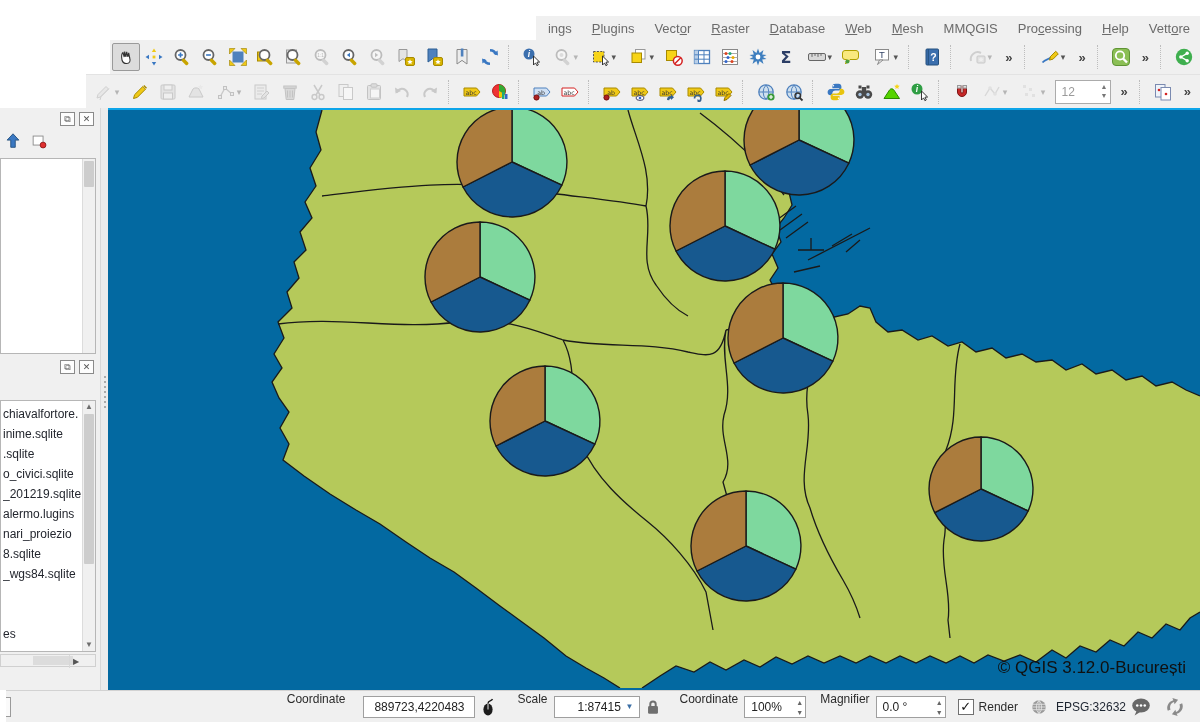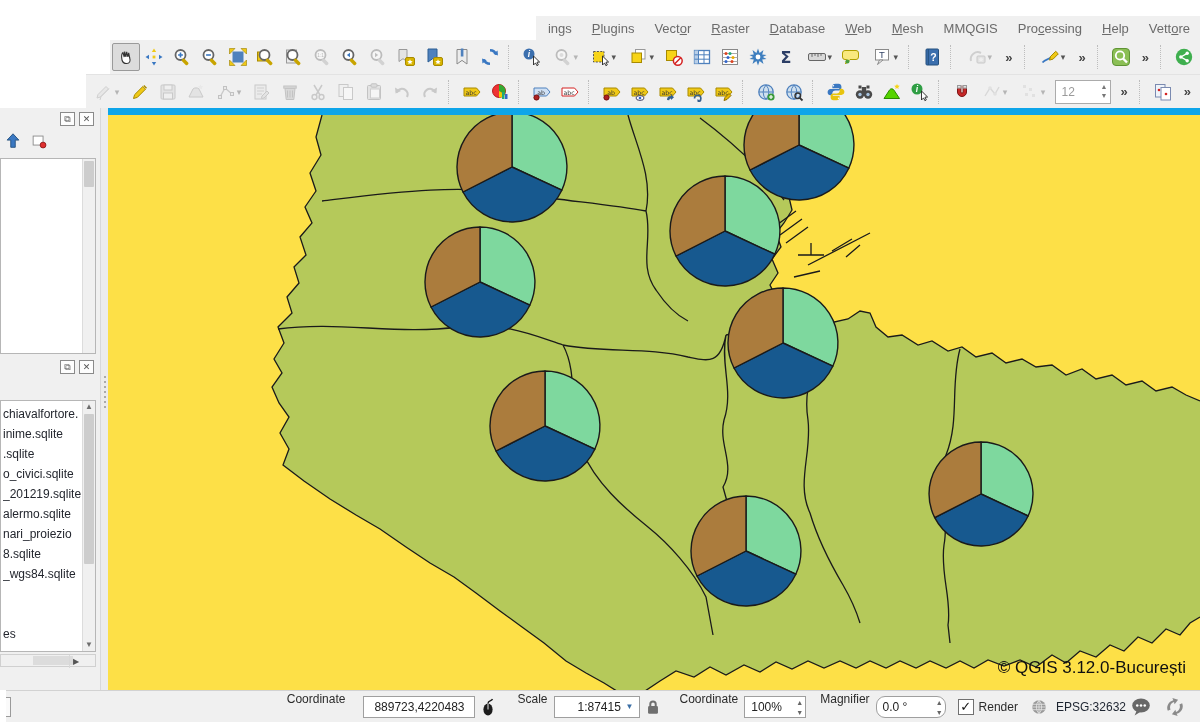--- a/index.html
+++ b/index.html
@@ -44,21 +44,21 @@
   .hscroll { height:13px; background:#f0f0f0; border:1px solid #d0d0d0; margin:0 4px 0 0; position:relative; }
   .hscroll .thumb { position:absolute; top:1px; bottom:1px; left:32px; width:40px; background:#dcdcdc; }
   .hscroll .sarr-r { position:absolute; right:13px; top:0; width:13px; height:13px; font-size:8px; color:#555; text-align:center; line-height:13px; border-left:1px solid #d8d8d8;}
   .filelist { padding:3px 14px 0 2px; }
   .filelist .fitem { font-size:12px; color:#23262e; height:20px; line-height:20px; white-space:nowrap; overflow:hidden; }
   .splitterv { width:8px; background:#ececec; border-left:1px solid #d8d8d8; position:relative; }
   .splitterv:after { content:""; position:absolute; left:3px; top:46%; width:2px; height:34px;
     background:repeating-linear-gradient(#aaa 0 2px, transparent 2px 5px); }
 
   
-  .canvas { flex:1; position:relative; background:#fde047; border-top:7px solid #0ea5e9; overflow:hidden; }
+  .canvas { flex:1; position:relative; background:#0369a1; border-top:2px solid #0ea5e9; overflow:hidden; }
   .canvas svg { display:block; }
   .copyright { position:absolute; right:14px; bottom:12px; font-size:17px; color:#101010; }
 
   
   .statusbar { height:32px; background:#f0f0f0; border-top:1px solid #d2d2d2; display:flex; align-items:center;
                font-size:12px; color:#2b2b2b; padding:0 10px 0 0; }
   .loc-frag { width:5px; height:20px; border:1px solid #9a9a9a; border-left:none; background:#fafafa; margin-right:4px; }
   .sb-label { margin:0 6px 16px 14px; }
   .sb-input { height:22px; border:1px solid #9f9f9f; background:#fff; display:flex; align-items:center;
               justify-content:center; font-size:12px; color:#222; }
@@ -722,21 +722,21 @@
         <div class="dbtn">✕</div>
       </div>
       <div style="height:20px;"></div>
       <div class="listbox files">
         <div class="filelist" id="filelist">
             <div class="fitem">chiavalfortore.</div>
             <div class="fitem">inime.sqlite</div>
             <div class="fitem">.sqlite</div>
             <div class="fitem">o_civici.sqlite</div>
             <div class="fitem">_201219.sqlite</div>
-            <div class="fitem">alermo.sqlite</div>
+            <div class="fitem">alermo.lugins</div>
             <div class="fitem">nari_proiezio</div>
             <div class="fitem">8.sqlite</div>
             <div class="fitem">_wgs84.sqlite</div>
             <div class="fitem"></div>
             <div class="fitem"></div>
             <div class="fitem">es</div>
           </div>
         <div class="vscroll">
           <div class="sarr" style="top:0;">▲</div>
           <div class="thumb" style="top:13px;height:150px;"></div>
@@ -814,21 +814,21 @@
           <rect x="4.5" y="9" width="11" height="8.5" rx="1.5" fill="#6f6f6f"></rect>
           <path d="M7,9 V6.8 a3,3 0 0 1 6,0 V9" fill="none" stroke="#6f6f6f" stroke-width="2.2"></path>
         </svg>
       </span>
     <span class="sb-label">Coordinate</span>
     <div class="sb-input sb-spin" style="width:62px;">
       <span>100%</span>
       <span class="arr">▲<br>▼</span>
     </div>
     <span class="sb-label">Magnifier</span>
-    <div class="sb-input sb-spin" style="width:70px;border-radius:9px;">
+    <div class="sb-input sb-spin" style="width:70px;">
       <span>0.0 °</span>
       <span class="arr">▲<br>▼</span>
     </div>
     <div class="sb-check">✓</div>
     <span>Render</span>
     <span class="sb-ico" id="ico-globe" style="margin-left:12px;">
         <svg width="18" height="18" viewBox="0 0 20 20">
           <circle cx="10" cy="10" r="7.5" fill="#9a9a9a"></circle>
           <path d="M2.5,10 H17.5 M2.5,7 H17.5 M2.5,13 H17.5 M10,2.5 a11,11 0 0 1 0,15 M10,2.5 a11,11 0 0 0 0,15 M10,2.5 V17.5" stroke="#e8e8e8" stroke-width="0.9" fill="none"></path>
         </svg>

